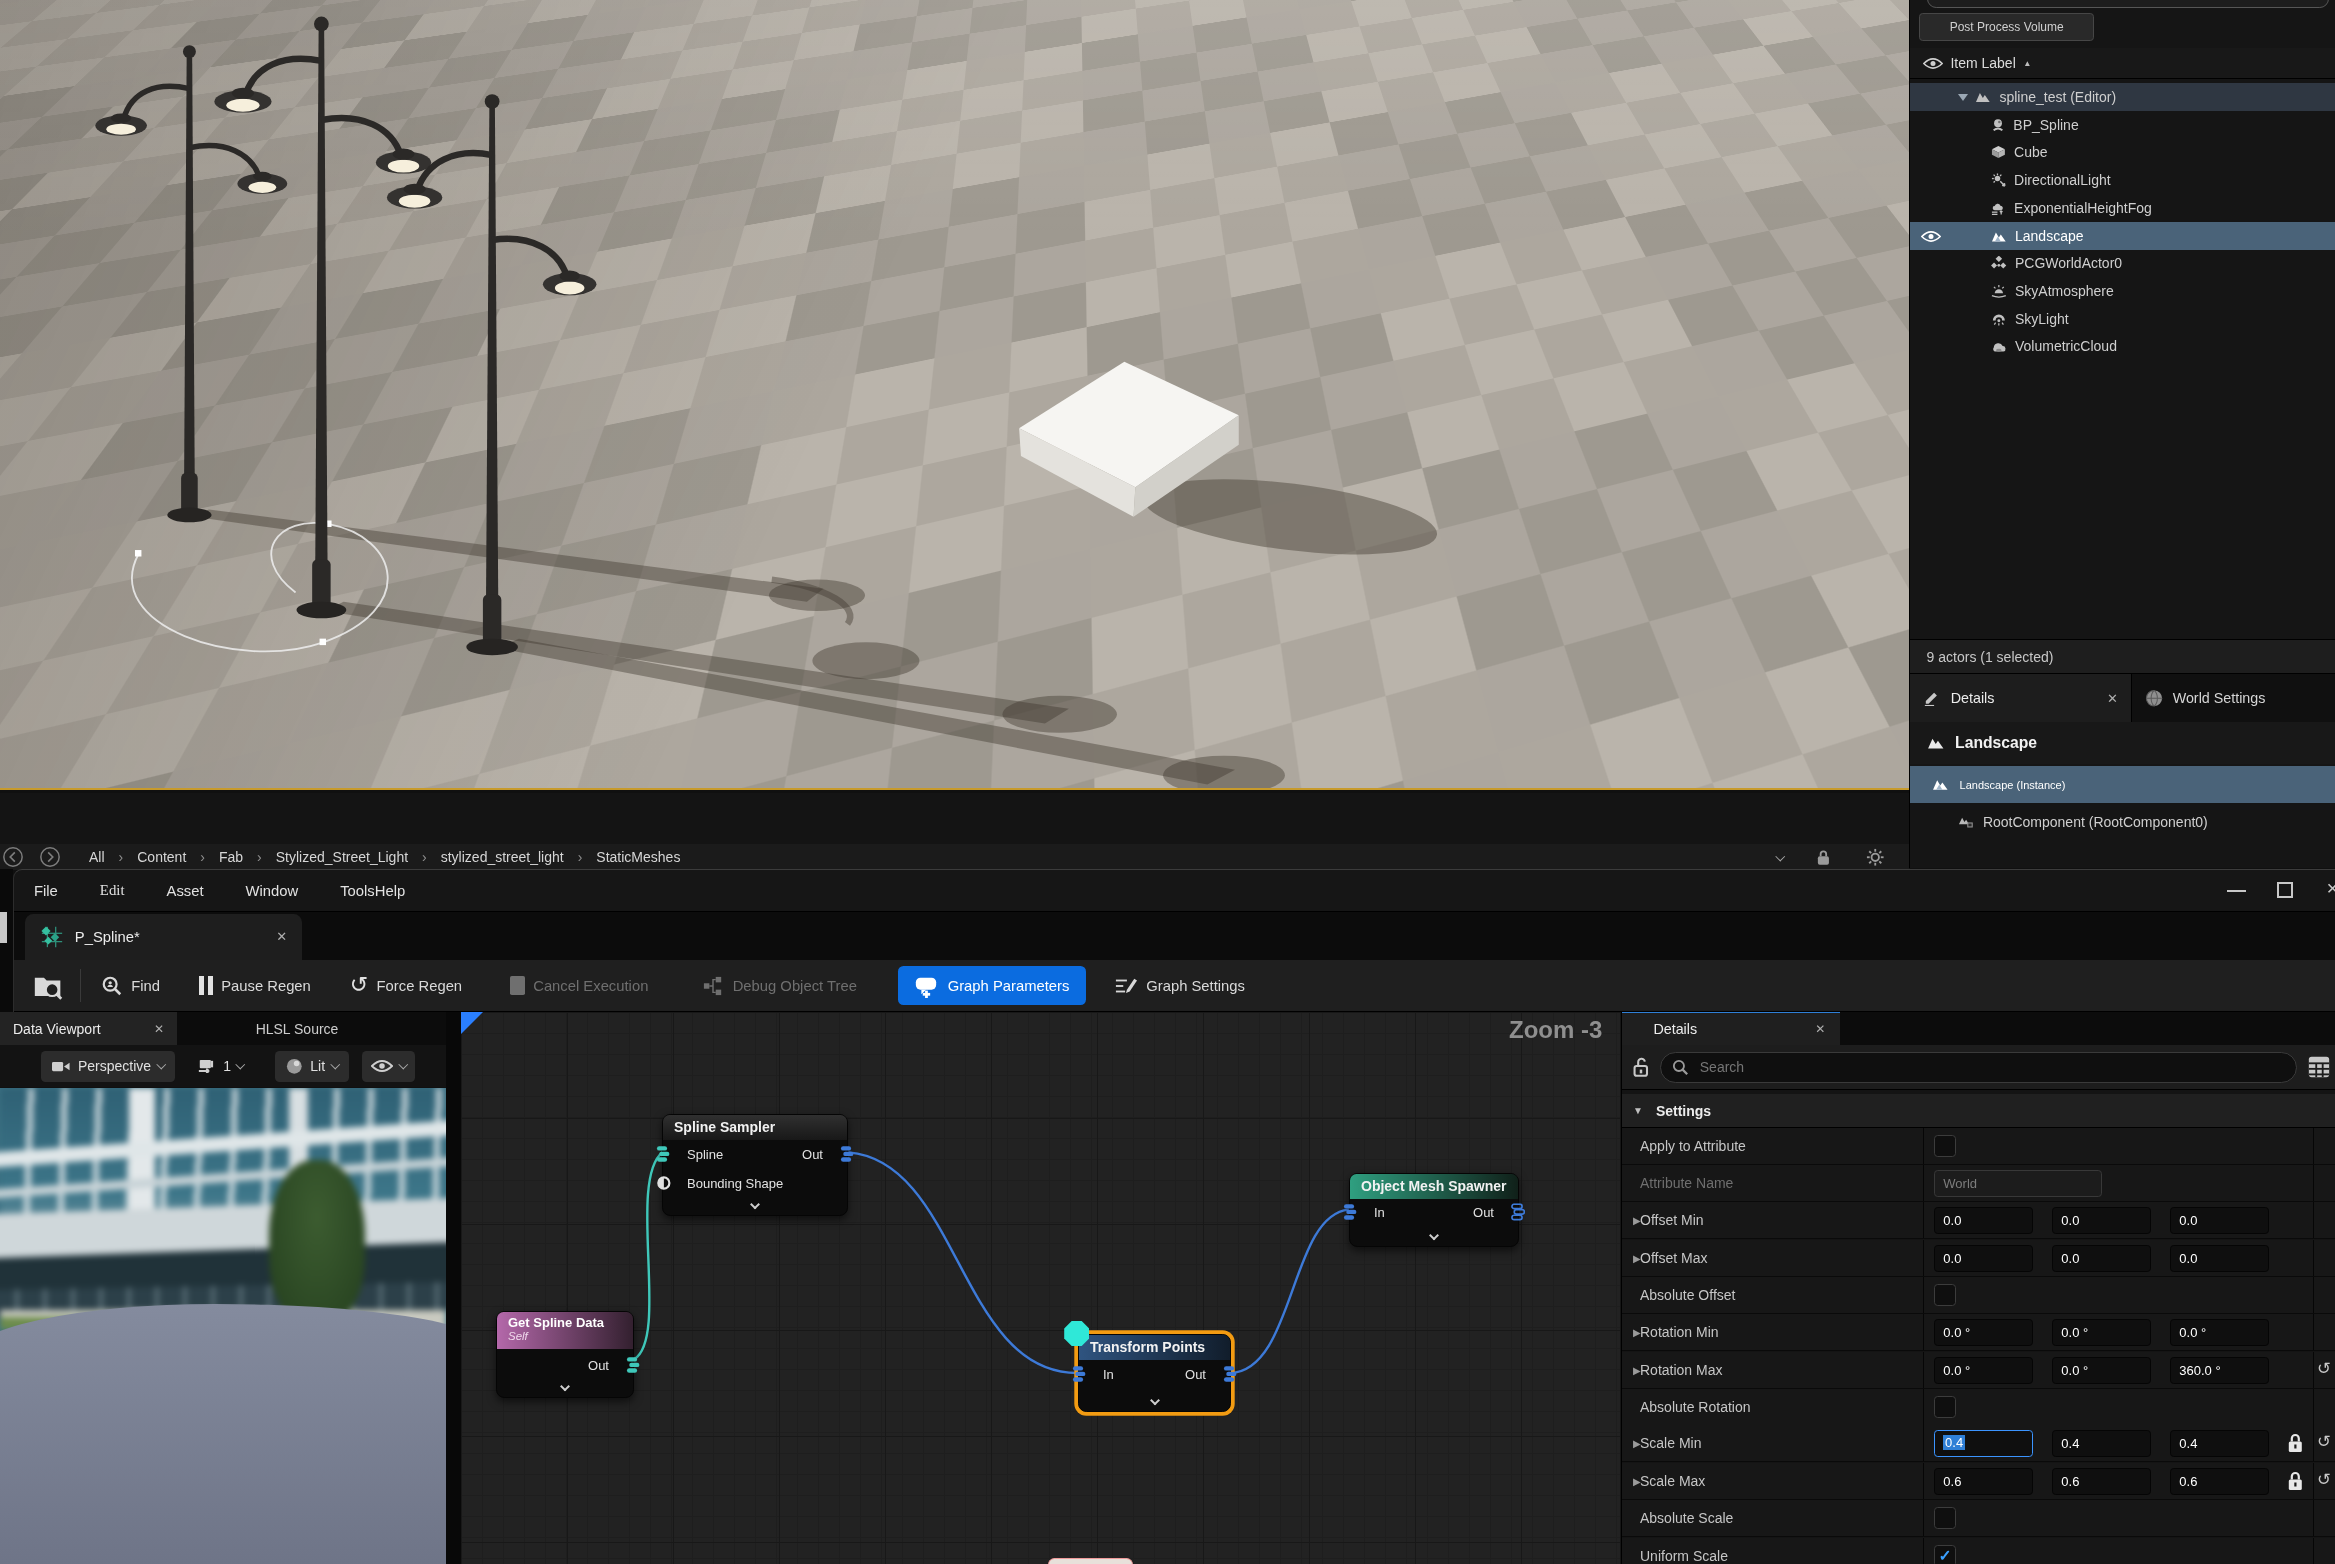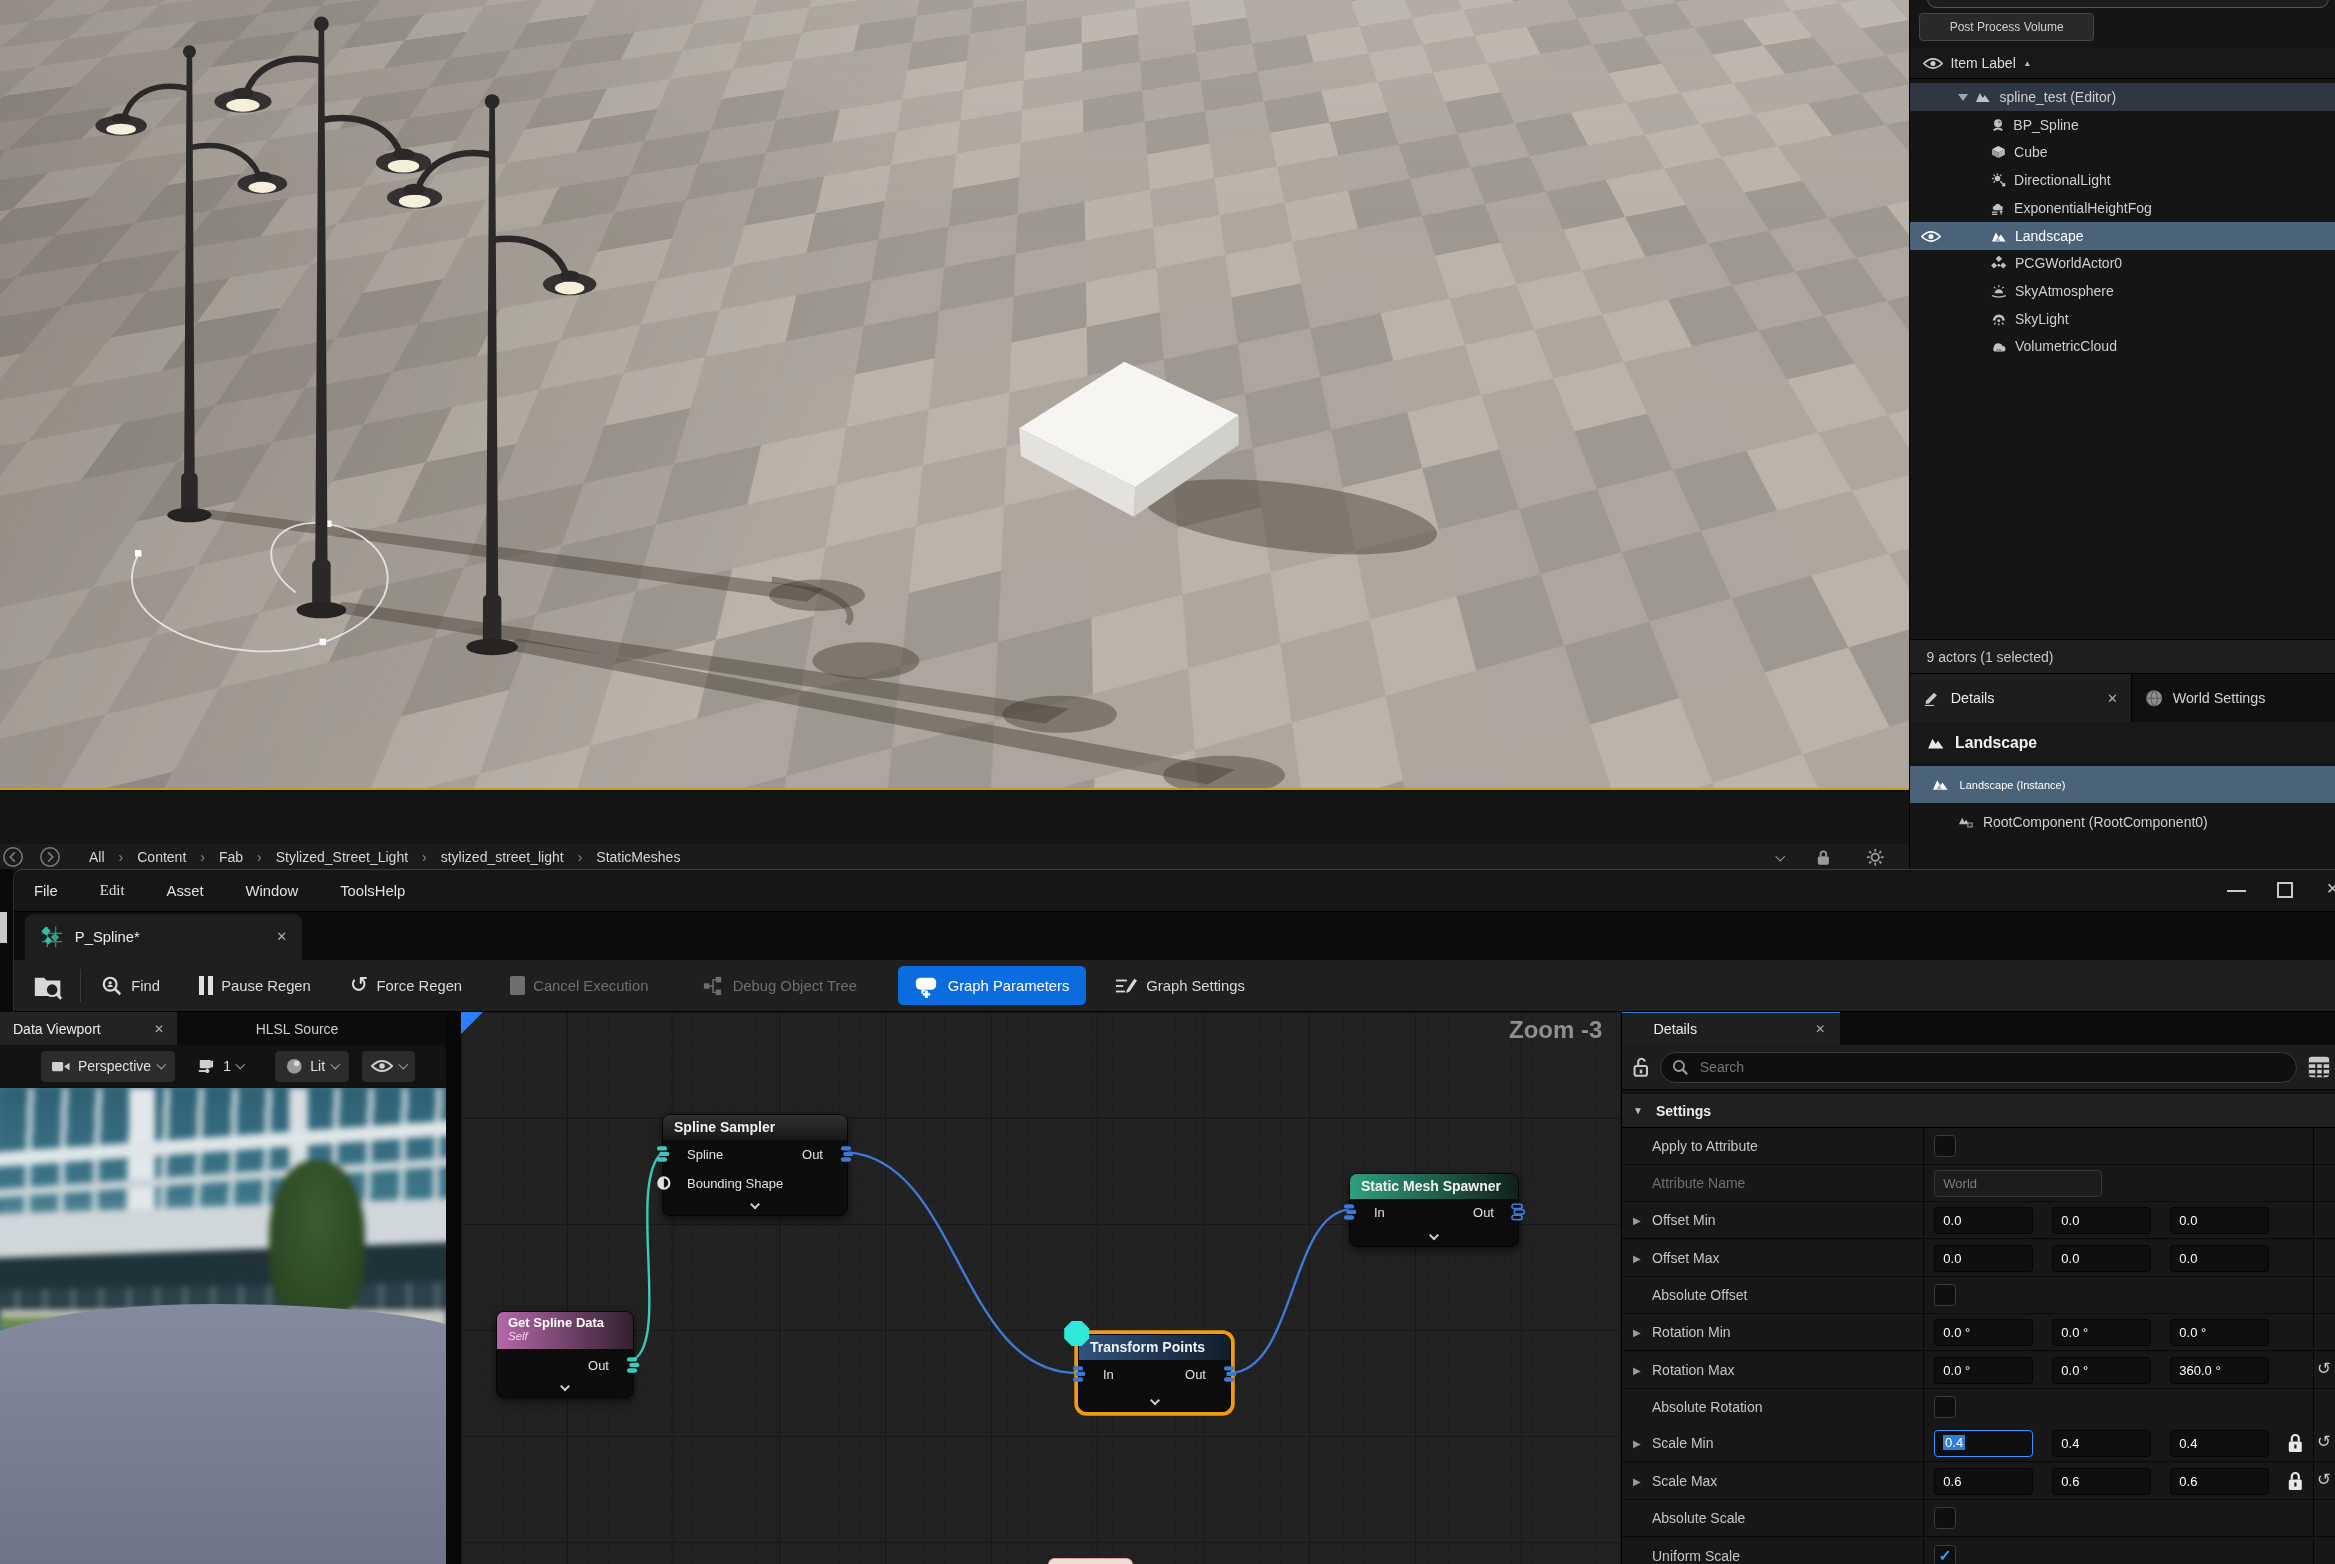--- a/index.html
+++ b/index.html
@@ -48,21 +48,21 @@
   .grow{position:absolute;left:0;right:0;height:28px;display:flex;align-items:center;color:#e2e2e2;font-size:13px;}
   .pinL{position:absolute;left:-7.4px;top:50%;transform:translateY(-50%);}
   .pinR{position:absolute;right:-7.4px;top:50%;transform:translateY(-50%);}
   .nchev{position:absolute;bottom:6.5px;left:50%;transform:translateX(-50%) rotate(45deg);width:7.4px;height:7.4px;border-right:2.3px solid #cfcfcf;border-bottom:2.3px solid #cfcfcf;}
   .plabL{margin-left:24px;}
   .plabR{position:absolute;right:24px;}
 
   
   #dpanel{left:1621px;top:1012px;width:715px;height:553px;background:#141414;border-left:1.8px solid #000;overflow:hidden;}
   .drow{position:absolute;left:0;width:715px;height:37px;background:#171717;border-bottom:0.9px solid #0a0a0a;display:flex;align-items:center;font-size:14px;color:#c6c6c6;}
-  .dlab{position:absolute;left:30px;white-space:nowrap;text-align:center;}
+  .dlab{position:absolute;left:18px;white-space:nowrap;text-align:center;}
   .tri{position:absolute;left:11px;font-size:10px;color:#9a9a9a;}
   .vf{position:absolute;width:99px;height:27px;background:#0f0f0f;border:0.9px solid #050505;border-radius:3.7px;color:#fff;font-size:13px;line-height:25px;padding-left:8.3px;top:4.6px;}
   .vf.deg{letter-spacing:0;}
   .vsep{position:absolute;left:301px;top:0;width:0.9px;height:100%;background:#060606;}
   .vsep2{position:absolute;left:691px;top:0;width:0.9px;height:100%;background:#060606;}
   .cb{position:absolute;left:312px;top:7.4px;width:22px;height:22px;background:#0f0f0f;border:0.9px solid #3c3c3c;border-radius:3.7px;text-align:center;line-height:20px;font-size:15.7px;font-weight:bold;color:#3aa0ff;}
   .lockic{position:absolute;left:665px;top:8.3px;}
   .resetic{position:absolute;left:695px;top:6.5px;font-size:16.6px;color:#c8c8c8;font-family:"DejaVu Sans",sans-serif;}
 </style>
 </head>
@@ -589,21 +589,21 @@
               <rect x="1" y="1" width="11" height="4.8" rx="2.4"></rect>
               <rect x="3.5" y="7" width="11" height="4.8" rx="2.4"></rect>
               <rect x="1" y="13" width="11" height="4.8" rx="2.4"></rect>
             </g>
           </svg>
       </div>
       <div class="nchev"></div>
     </div>
 
     <div class="gnode" style="left:888px;top:161px;width:170px;height:74px;">
-      <div class="ghd" style="background:linear-gradient(90deg,#2f9f80,#102019);">Static Mesh Spawner</div>
+      <div class="ghd" style="background:linear-gradient(90deg,#2f9f80,#102019);">Object Mesh Spawner</div>
       <div class="grow" style="top:24px;">
         <svg class="pinL" width="14.8" height="17.5" viewBox="0 0 16 19">
             <g fill="#3d7ad8">
               <rect x="1" y="1" width="11" height="4.8" rx="2.4"></rect>
               <rect x="3.5" y="7" width="11" height="4.8" rx="2.4"></rect>
               <rect x="1" y="13" width="11" height="4.8" rx="2.4"></rect>
             </g>
           </svg>
         <span class="plabL">In</span>
         <span class="plabR">Out</span>

